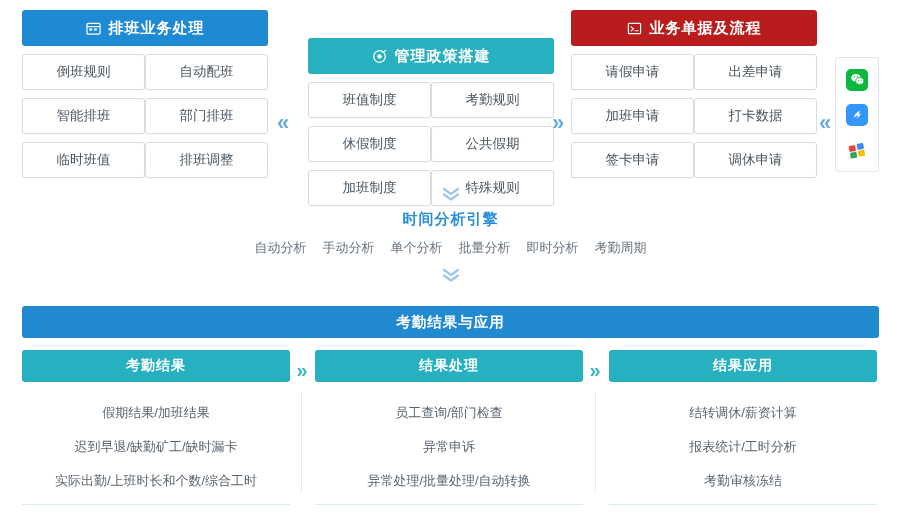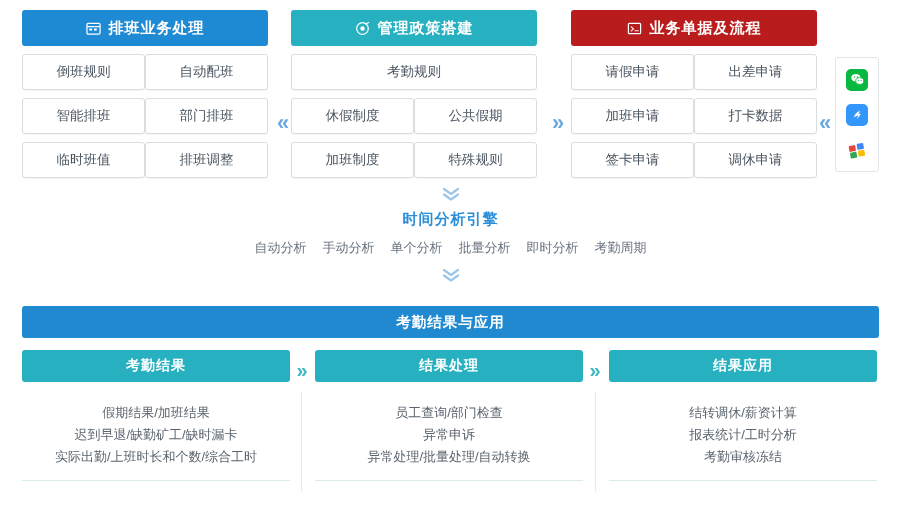--- a/index.html
+++ b/index.html
@@ -7,21 +7,21 @@
     width:901px;height:516px;background:#ffffff;
     font-family:"Liberation Sans","DejaVu Sans",sans-serif;
     color:#555;overflow:hidden;position:relative;
   }
   .stage{position:relative;width:901px;height:409px;}
 
   
   .top-row{position:absolute;left:0;top:10px;width:901px;height:170px;}
   .col{position:absolute;top:0;}
   .col-1{left:22px;width:246px;}
-  .col-2{left:291px;width:246px;}
+  .col-2{left:308px;width:246px;margin-top:28px;}
   .col-3{left:571px;width:246px;}
 
   .col-head{
     height:36px;border-radius:3px;display:flex;align-items:center;
     justify-content:center;color:#fff;font-size:15px;font-weight:bold;
     letter-spacing:1px;
   }
   .head-blue{background:#1f8ad4;}
   .head-teal{background:#27b0bf;}
   .head-orange{background:#b91c1c;}
@@ -92,21 +92,21 @@
   .bcol{position:absolute;top:0;width:268px;}
   .bcol-1{left:22px;}
   .bcol-2{left:315px;}
   .bcol-3{left:609px;}
   .bhead{
     height:32px;background:#27b0bf;border-radius:3px;color:#fff;
     font-size:14px;font-weight:bold;display:flex;align-items:center;
     justify-content:center;letter-spacing:1px;
   }
   .blist{
-    margin-top:22px;display:flex;flex-direction:column;gap:4px;
+    margin-top:22px;display:flex;flex-direction:column;gap:16px;
     align-items:center;font-size:13px;color:#5a646e;
     padding-bottom:14px;
   }
   .bcol .blist{border-bottom:1px solid #d8ecec;}
   .bsep{
     position:absolute;top:8px;width:26px;height:24px;
     display:flex;align-items:center;justify-content:center;
     font-size:20px;color:#3fb8c4;font-weight:bold;line-height:1;
   }
   .bsep-1{left:289px;}
@@ -158,20 +158,21 @@
           <svg width="15" height="15" viewBox="0 0 16 16">
               <circle cx="8" cy="8" r="6.2" fill="none" stroke="#fff" stroke-width="1.3"></circle>
               <circle cx="8" cy="8" r="2.4" fill="#fff"></circle>
               <path d="M11.5 3.2 L14.6 1.6" stroke="#fff" stroke-width="1.3" stroke-linecap="round"></path>
             </svg>
         </span>
         <span>管理政策搭建</span>
       </div>
       <div class="cells">
         <div class="cell-row">
+          <div class="cell">班值制度</div>
           <div class="cell">考勤规则</div>
         </div>
         <div class="cell-row">
           <div class="cell">休假制度</div>
           <div class="cell">公共假期</div>
         </div>
         <div class="cell-row">
           <div class="cell">加班制度</div>
           <div class="cell">特殊规则</div>
         </div>

